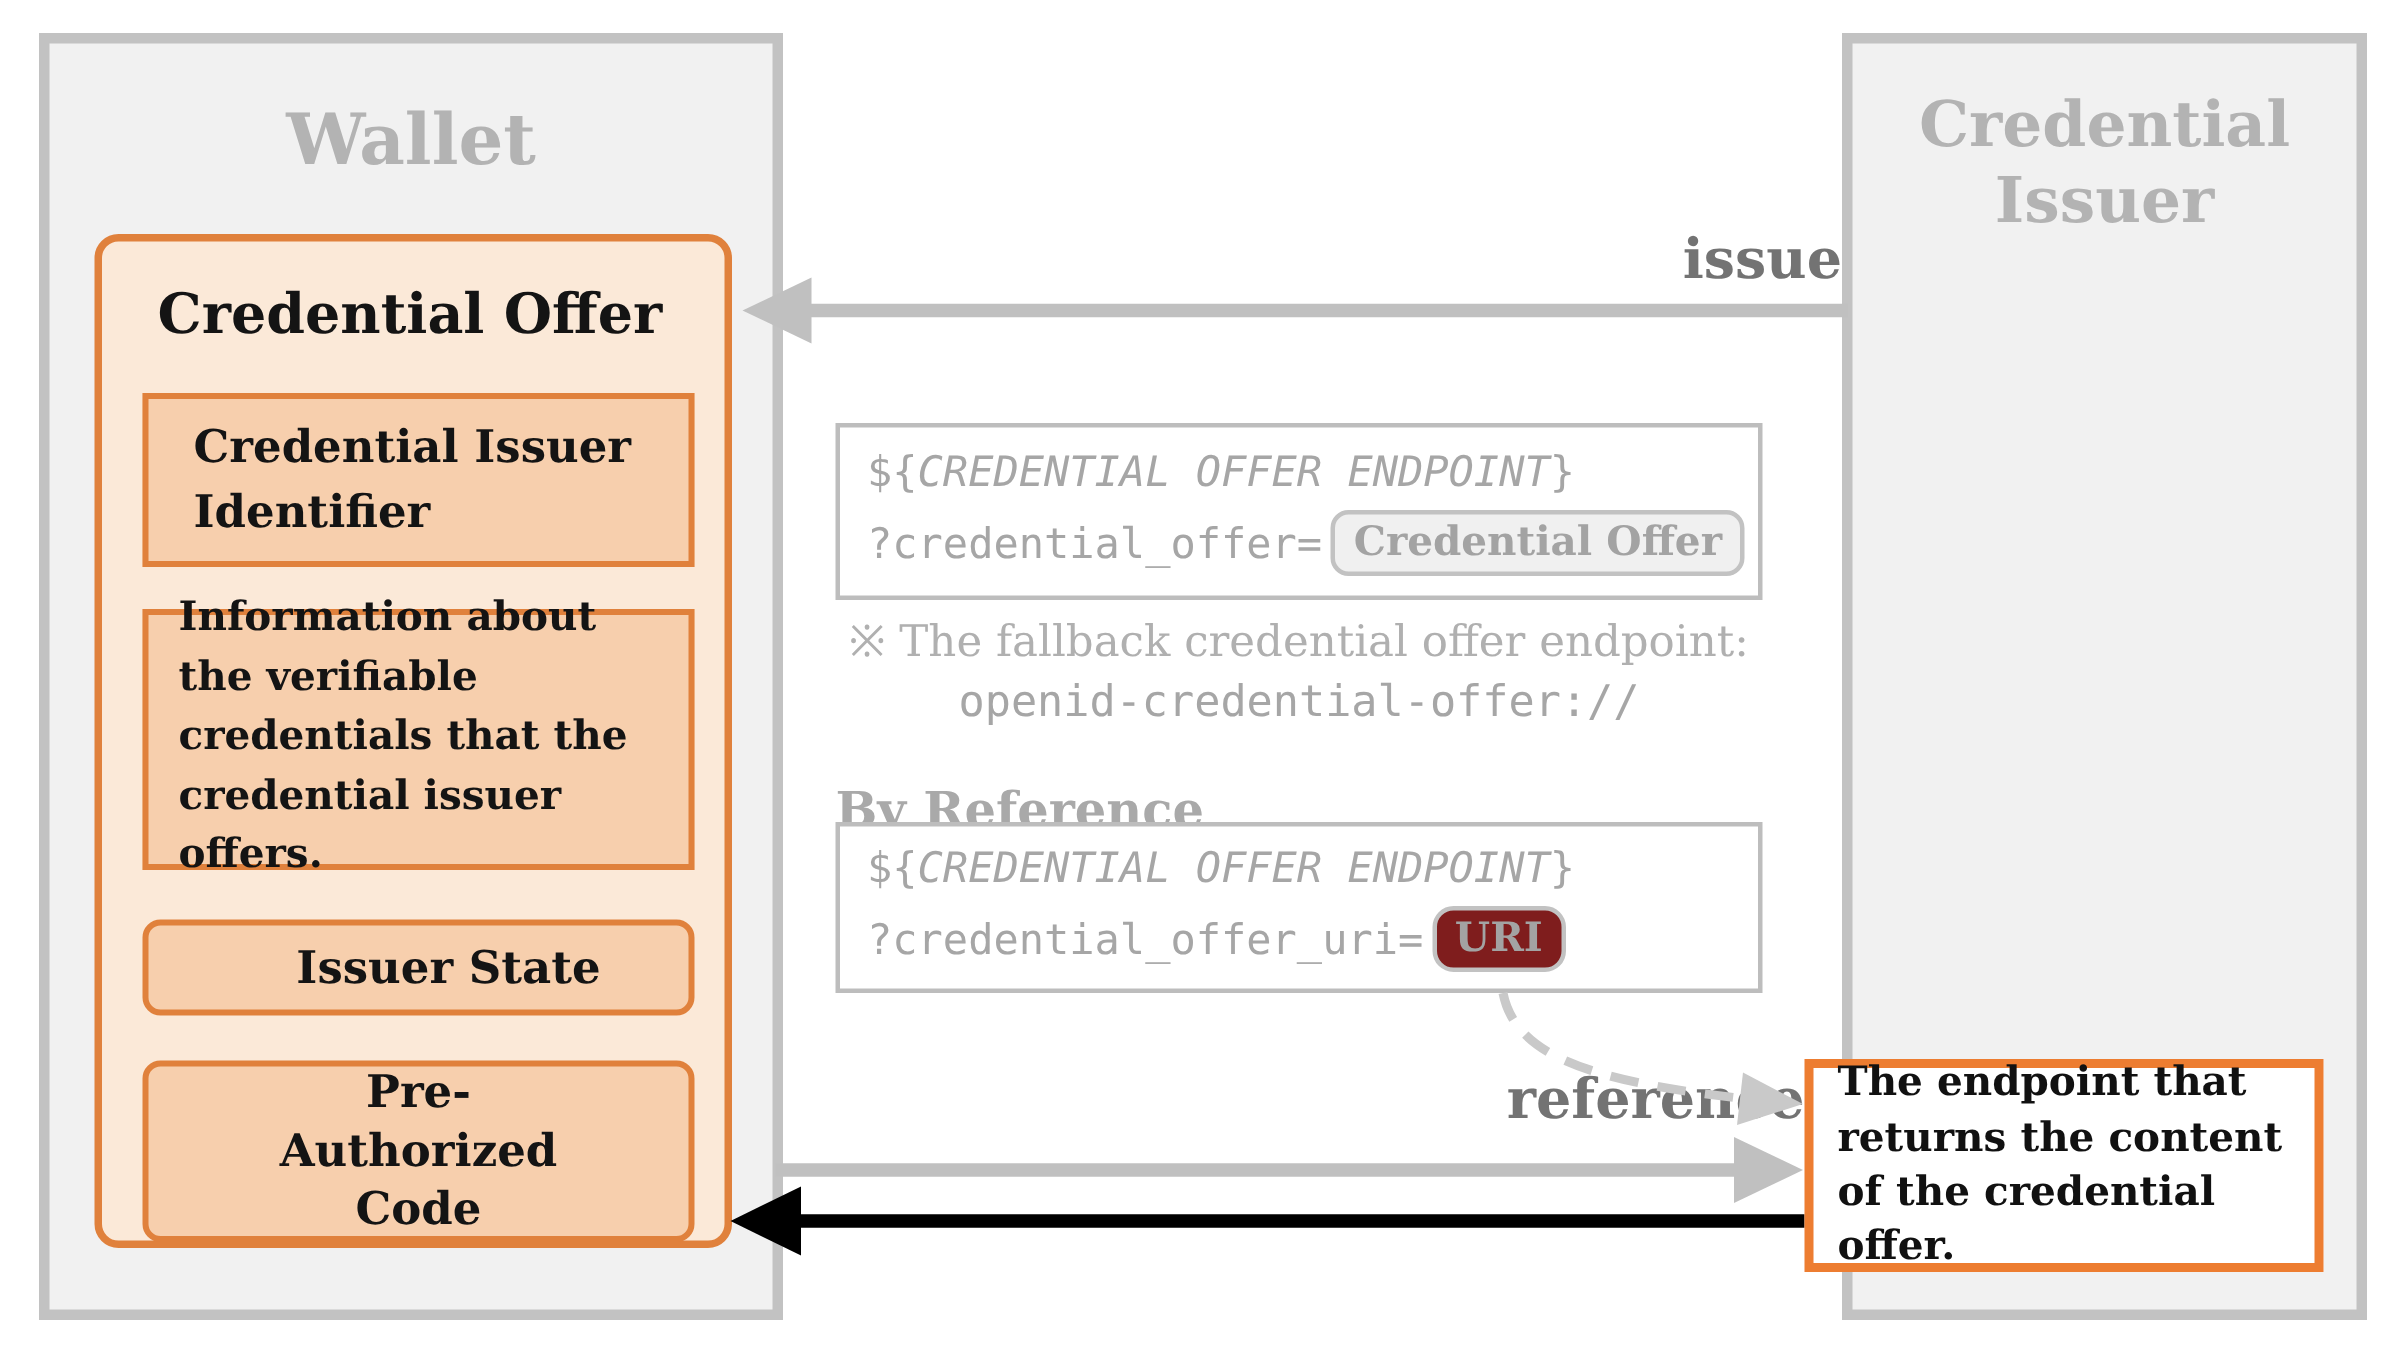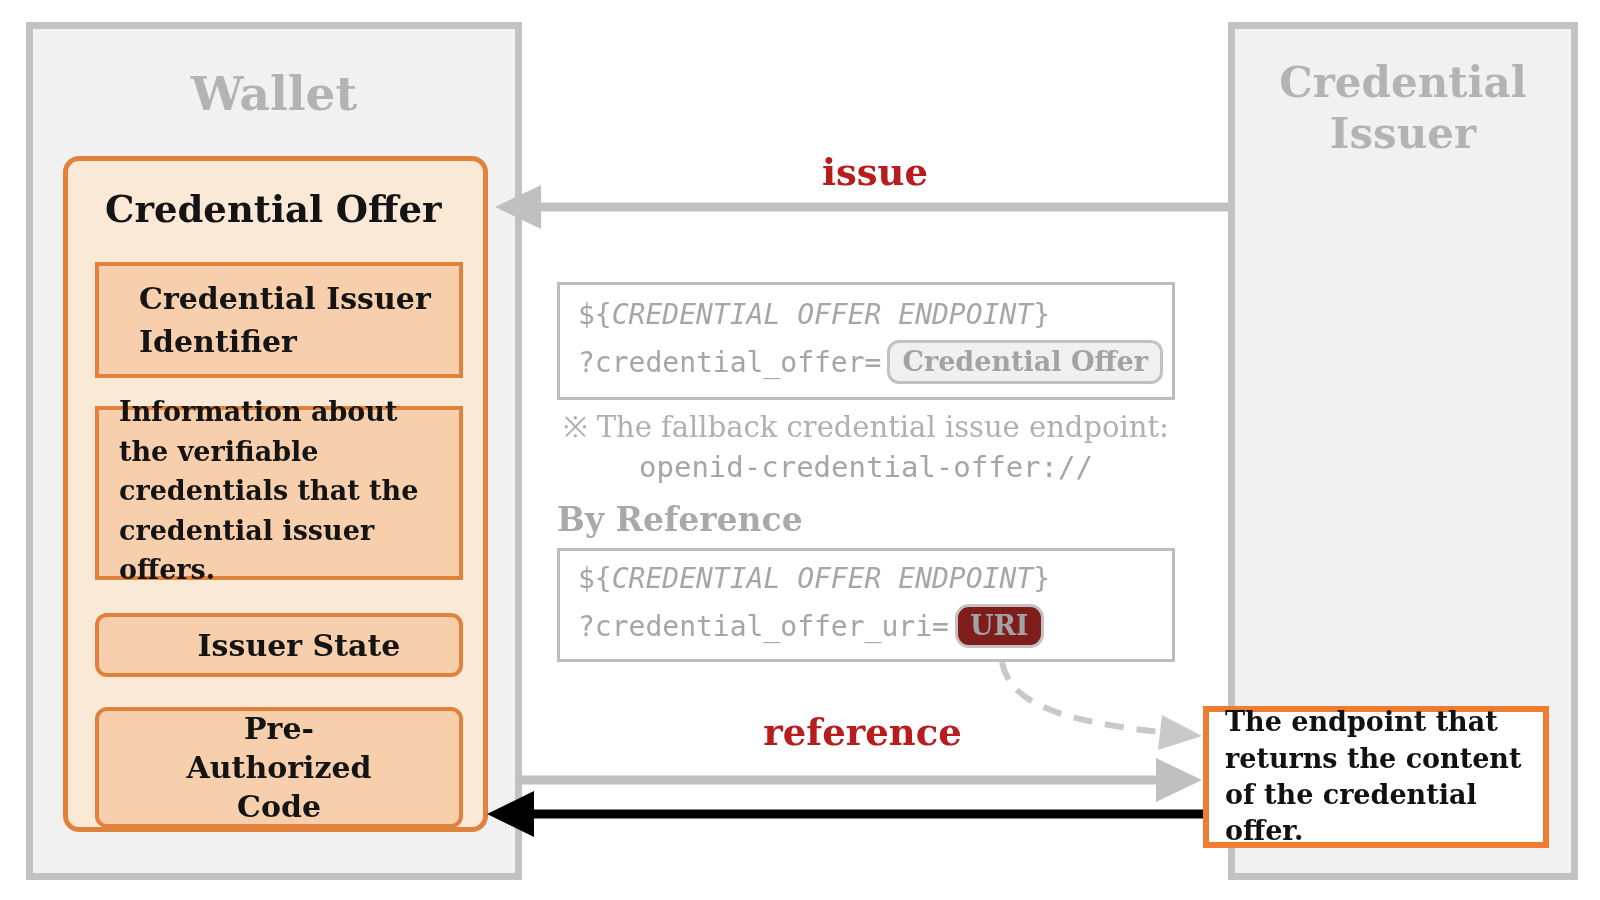--- a/index.html
+++ b/index.html
@@ -13,33 +13,33 @@
   .actor-title{color:#B3B3B3;font-weight:bold;text-align:center;line-height:1.22;}
   #wallet-title{margin-top:36px;font-size:47px;}
   #issuer-title{margin-top:28px;font-size:42px;}
 
   
   #credential-offer-box{position:absolute;left:63px;top:156px;width:425px;height:676px;
       background:#FBE9D8;border:5px solid #E0813C;border-radius:16px;box-sizing:border-box;z-index:2;}
   #credential-offer-title{position:absolute;left:37px;top:26px;font-size:37px;font-weight:bold;color:#141414;}
   .offer-item{position:absolute;left:27px;width:368px;background:#F7CFAD;border:4px solid #E0813C;
       box-sizing:border-box;display:flex;align-items:center;color:#141414;font-weight:bold;}
-  #item-cii{top:101px;height:116px;border-radius:0;font-size:30px;line-height:1.45;padding:0 10px 0 40px;justify-content:center;}
+  #item-cii{top:101px;height:116px;border-radius:0;font-size:30px;line-height:1.45;padding:0 10px 0 30px;justify-content:center;}
   #item-info{top:245px;height:174px;border-radius:0;font-size:27px;line-height:1.46;padding:0 14px 4px 20px;}
   #item-state{top:452px;height:64px;border-radius:12px;font-size:30px;justify-content:center;text-align:center;padding-left:40px;}
   #item-preauth{top:546px;height:121px;border-radius:12px;font-size:30px;justify-content:center;
       text-align:center;line-height:1.3;padding:0 85px;}
 
   
-  .flow-label{position:absolute;font-weight:bold;color:#b91c1c;text-align:center;}
+  .flow-label{position:absolute;font-weight:bold;color:#737373;text-align:right;}
   #issue-label{left:522px;top:150px;width:706px;font-size:37px;}
   #reference-label{left:522px;top:710px;width:681px;font-size:37px;}
   .section-heading{position:absolute;left:557px;font-size:33px;font-weight:bold;color:#A9A9A9;}
   #byvalue-heading{top:230px;}
-  #byref-heading{top:500px;}
+  #byref-heading{top:520px;}
 
   
   .codebox{position:absolute;left:557px;width:618px;background:#ffffff;border:3px solid #BDBDBD;
       box-sizing:border-box;display:flex;flex-direction:column;justify-content:center;gap:9px;padding:10px 18px;}
   #byvalue-codebox{top:282px;height:118px;}
   #byref-codebox{top:548px;height:114px;}
   .code-row{font-family:"DejaVu Sans Mono","Liberation Mono",monospace;font-size:28px;color:#A6A6A6;
       display:flex;align-items:center;white-space:nowrap;}
   .code-var{font-style:italic;}
   .pill{font-family:"DejaVu Serif","Liberation Serif",serif;font-weight:bold;font-size:27px;color:#A3A3A3;
@@ -97,21 +97,21 @@
         <span class="code-var">CREDENTIAL OFFER ENDPOINT</span>
         <span>}</span>
     </div>
     <div class="code-row">
       <span>?credential_offer=</span>
       <span class="pill">Credential Offer</span>
     </div>
   </div>
 
   <div id="fallback-note">
-    <div id="fallback-line1">※ The fallback credential issue endpoint:</div>
+    <div id="fallback-line1">※ The fallback credential offer endpoint:</div>
     <div id="fallback-line2">openid-credential-offer://</div>
   </div>
 
   <div class="section-heading" id="byref-heading">By Reference</div>
   <div class="codebox" id="byref-codebox">
     <div class="code-row">
       <span>${</span>
         <span class="code-var">CREDENTIAL OFFER ENDPOINT</span>
         <span>}</span>
     </div>

